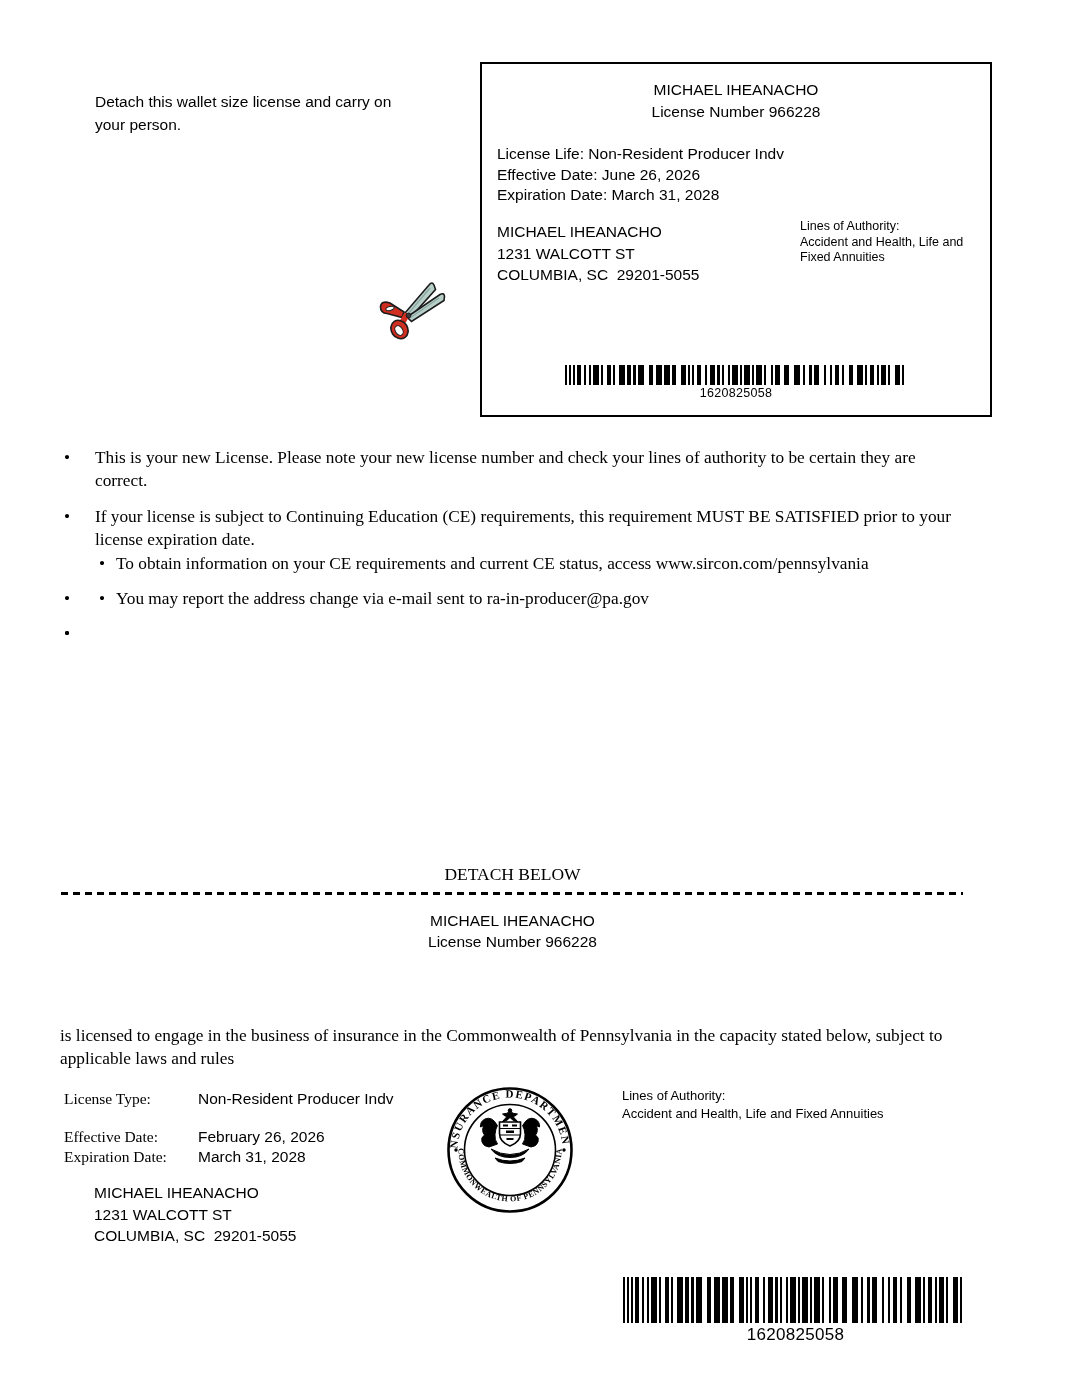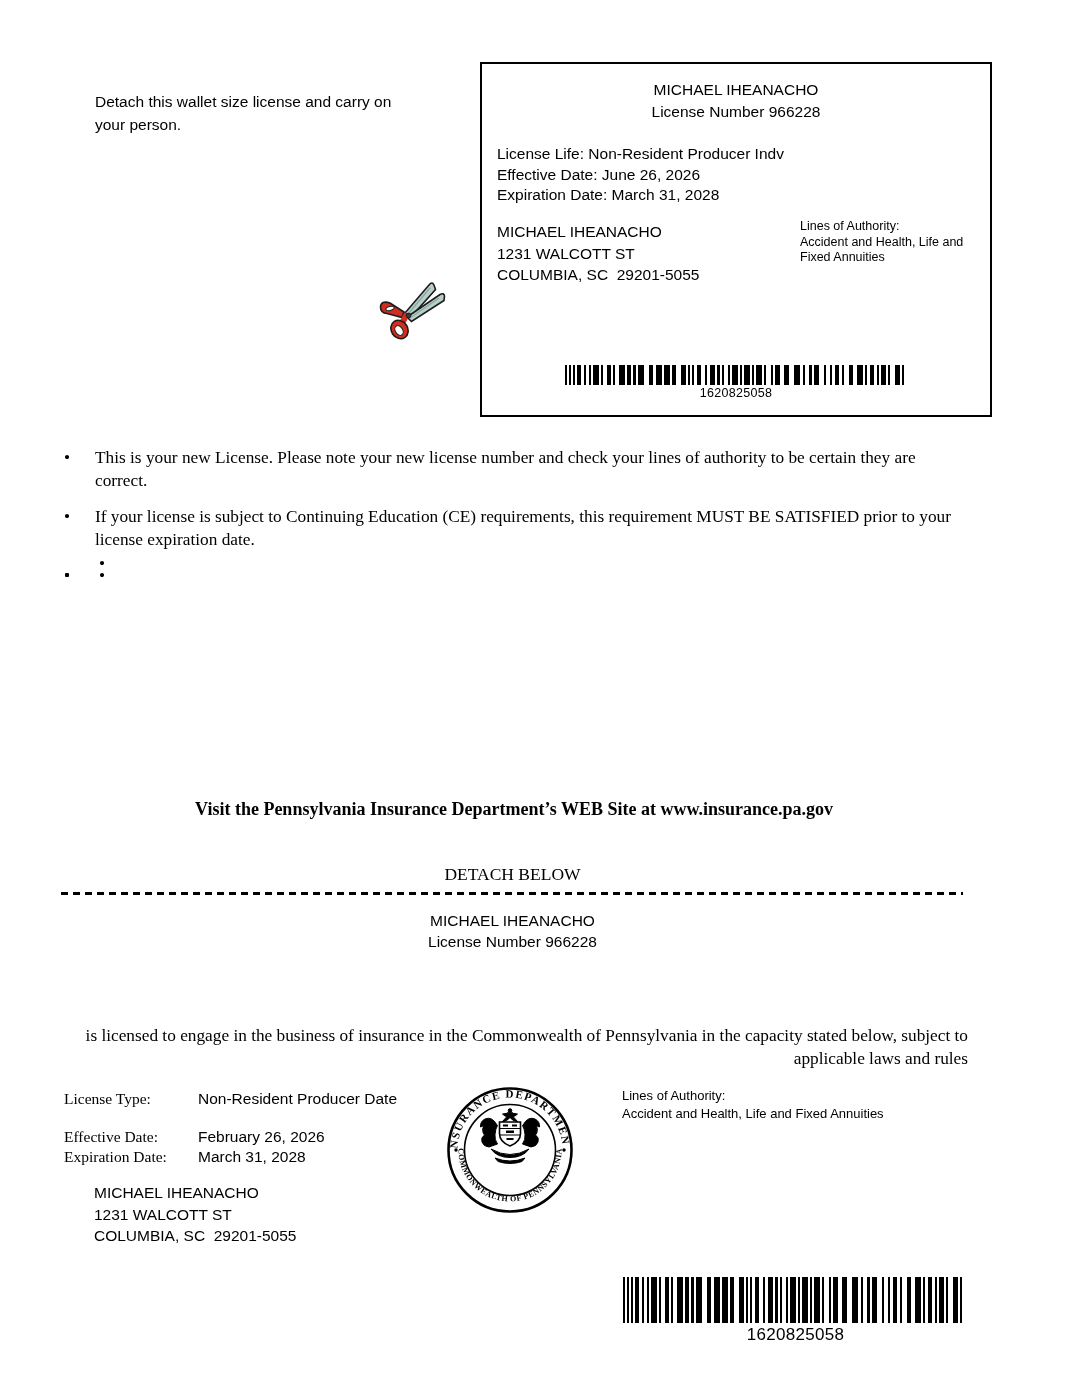--- a/index.html
+++ b/index.html
@@ -39,21 +39,21 @@
   .dot{position:absolute;left:0;top:0;}
   .sub{position:relative;padding-left:21px;}
   .sub .dot{left:4px;}
 
   
   .web-line{position:absolute;left:60px;top:799px;width:908px;text-align:center;font-weight:bold;font-size:18px;}
   .detach-below{position:absolute;left:60px;top:864px;width:905px;text-align:center;font-size:17.5px;}
   .dashes{position:absolute;left:61px;top:892px;width:902px;height:2.5px;
           background:repeating-linear-gradient(to right,#000 0 7px,transparent 7px 12px);}
   .cert-head{position:absolute;left:60px;top:910px;width:905px;text-align:center;font-size:15.5px;line-height:21px;}
-  .cert-statement{position:absolute;left:60px;top:1024px;width:908px;text-align:right;font-size:17.3px;line-height:23px;}
+  .cert-statement{position:absolute;left:60px;top:1024px;width:908px;text-align:left;font-size:17.3px;line-height:23px;}
 
   
   .cert-row{position:absolute;left:64px;display:flex;font-size:15.5px;}
   .cert-row .lab{width:134px;font-family:Liberation Serif, serif;}
   .row-lt{top:1090px;}
   .row-ed{top:1128px;}
   .row-xd{top:1147.5px;}
   .cert-address{position:absolute;left:94px;top:1182px;font-size:15.5px;line-height:21.5px;}
 
   .seal{position:absolute;left:443px;top:1086px;width:134px;height:128px;}
@@ -224,51 +224,52 @@
   <div class="bullets">
     <div class="li">
       <span class="dot">•</span>
       <span>This is your new License. Please note your new license number and check your lines of authority to be certain they are correct.</span>
     </div>
     <div class="li">
       <span class="dot">•</span>
       <span>If your license is subject to Continuing Education (CE) requirements, this requirement MUST BE SATISFIED prior to your license expiration date.</span>
       <div class="sub">
         <span class="dot">•</span>
+        <span>To obtain information on your CE requirements and current CE status, access www.sircon.com/pennsylvania</span>
       </div>
     </div>
     <div class="li">
       <span class="dot">•</span>
       <div class="sub">
         <span class="dot">•</span>
+        <span>You may report the address change via e-mail sent to ra-in-producer@pa.gov</span>
       </div>
     </div>
     <div class="li">
       <span class="dot">•</span>
     </div>
     <div class="li">
       <span class="dot">•</span>
     </div>
   </div>
 
-  <div class="web-line serif">Visit the Pennsylvania Insurance Department’s WEB Site at www.insurance.pa.gov</div>
 
   <div class="detach-below serif">DETACH BELOW</div>
   <div class="dashes"></div>
 
   <div class="cert-head sans">
     <div>MICHAEL IHEANACHO</div>
     <div>License Number 966228</div>
   </div>
 
   <div class="cert-statement serif">is licensed to engage in the business of insurance in the Commonwealth of Pennsylvania in the capacity stated below, subject to applicable laws and rules</div>
 
   <div class="cert-row row-lt">
     <span class="lab">License Type:</span>
-    <span>Non-Resident Producer Date</span>
+    <span>Non-Resident Producer Indv</span>
   </div>
   <div class="cert-row row-ed">
     <span class="lab">Effective Date:</span>
     <span>February 26, 2026</span>
   </div>
   <div class="cert-row row-xd">
     <span class="lab">Expiration Date:</span>
     <span>March 31, 2028</span>
   </div>
 

